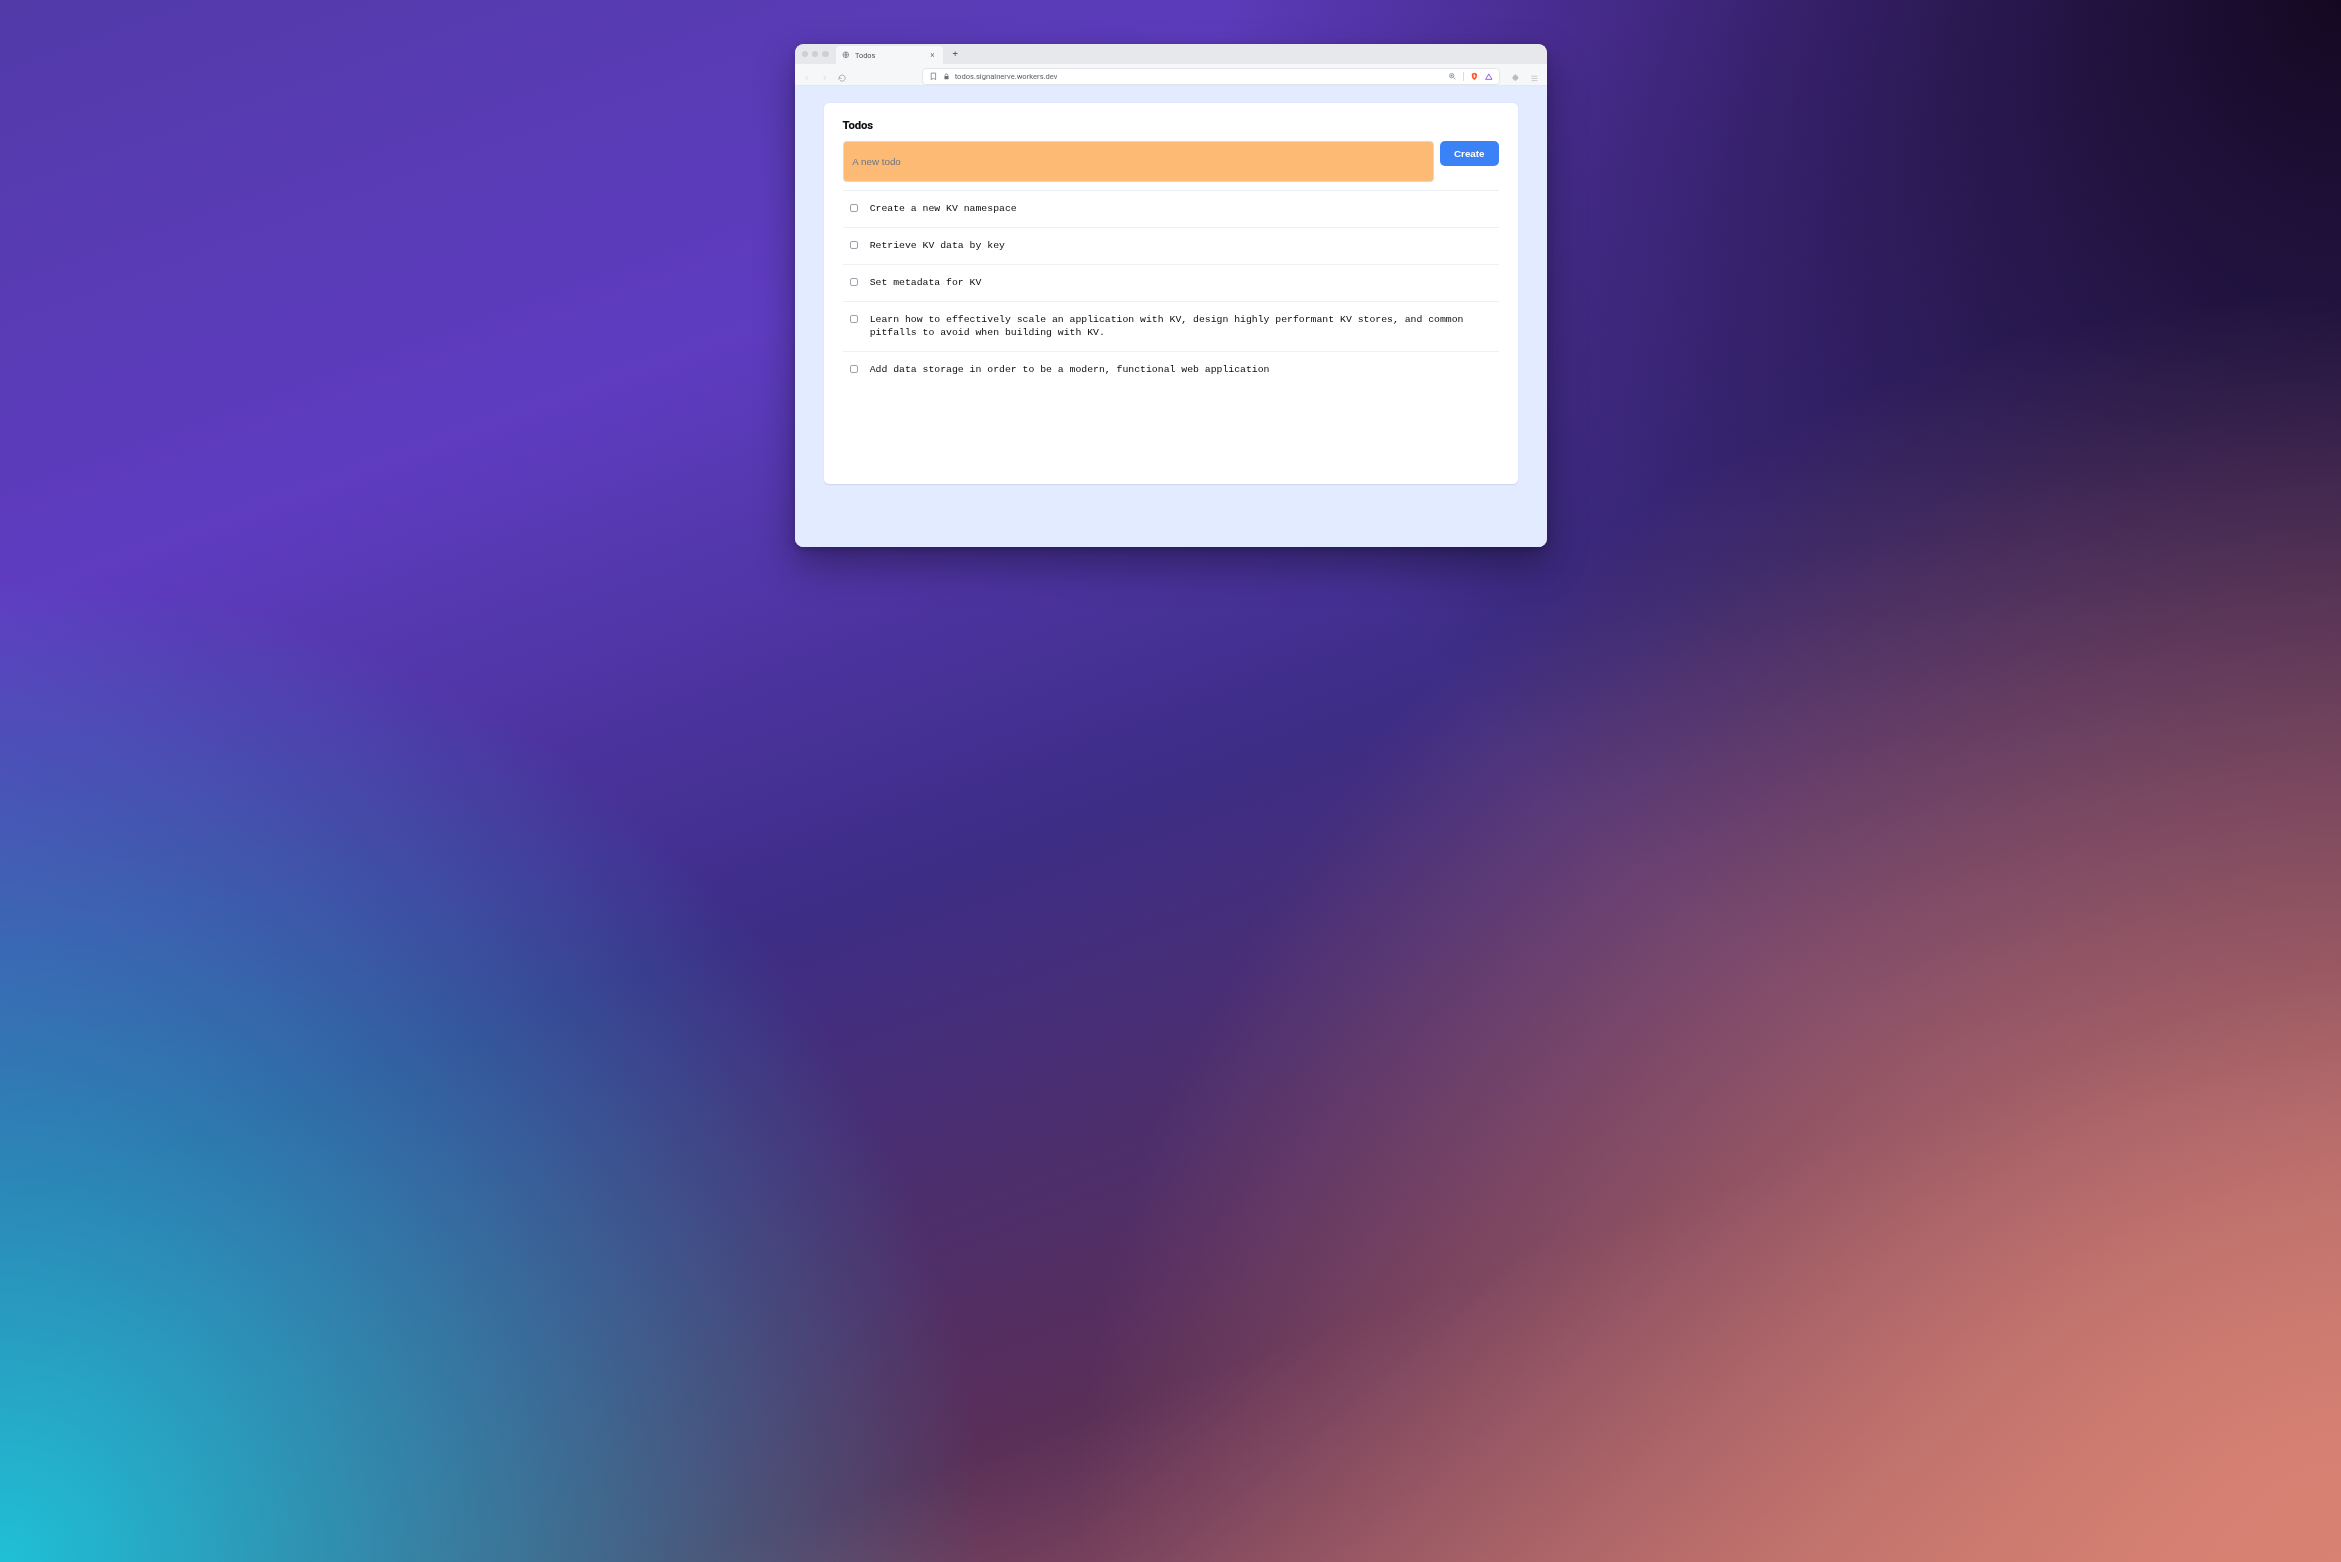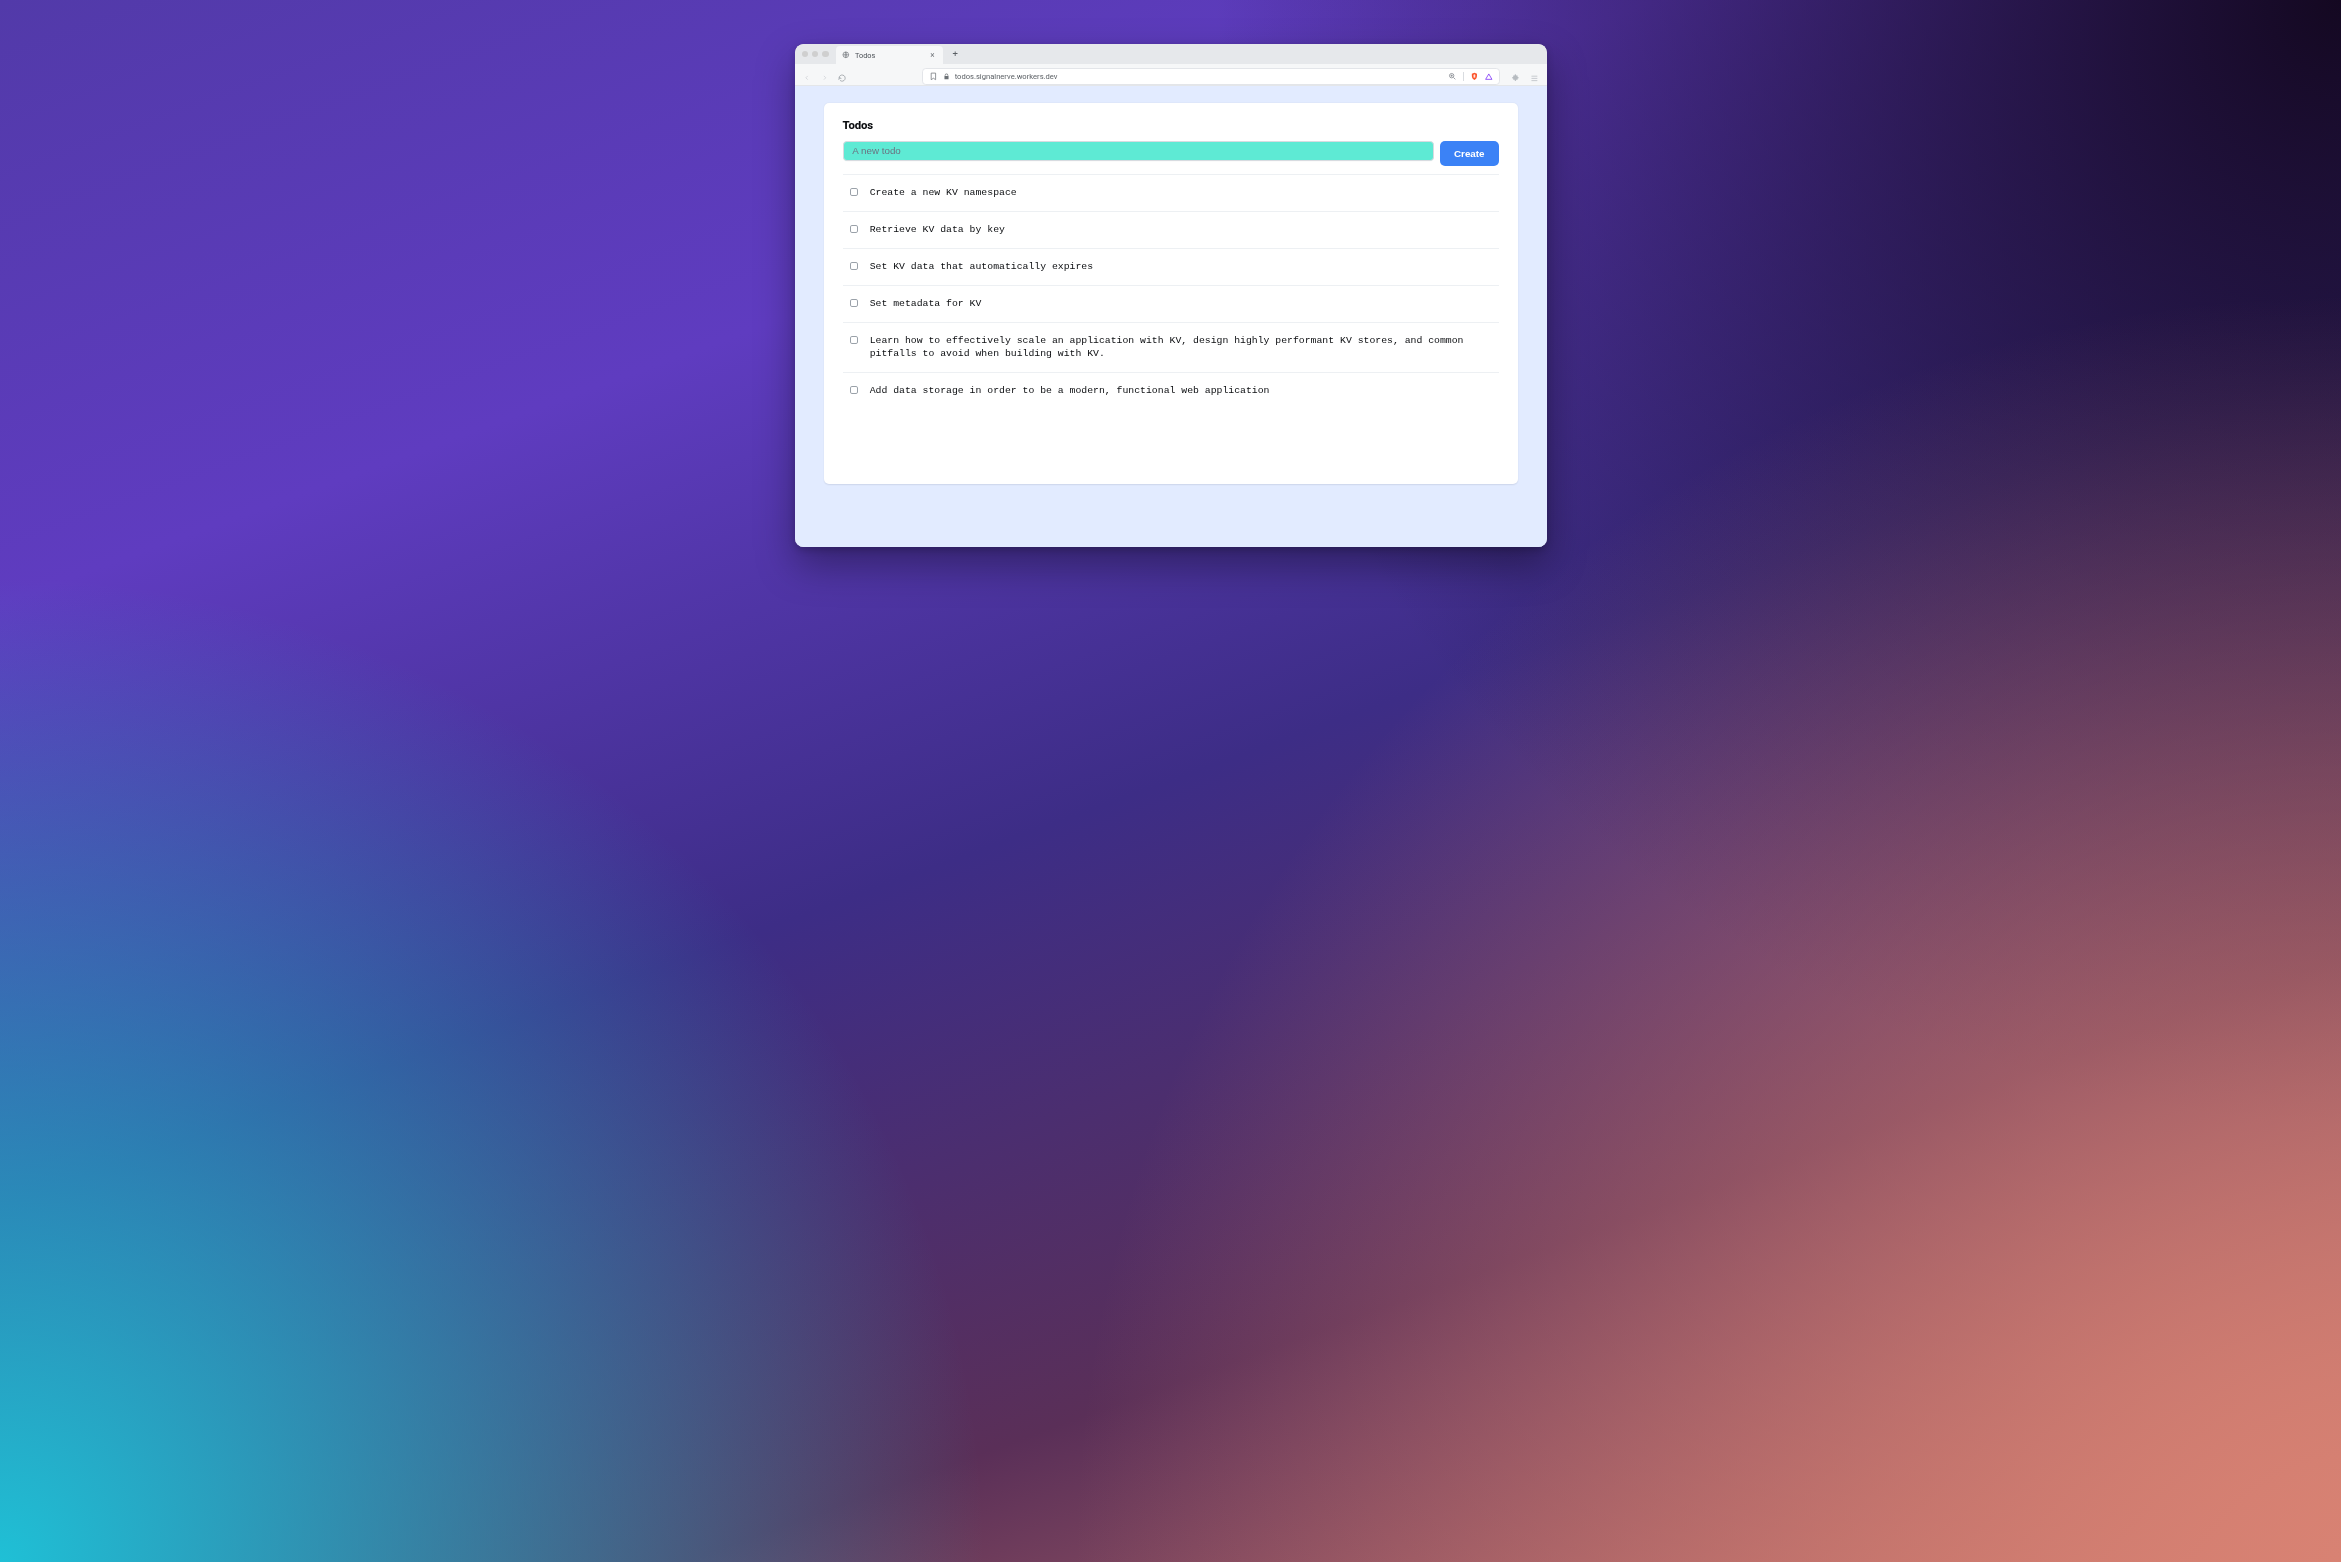--- a/index.html
+++ b/index.html
@@ -150,25 +150,25 @@
   .input-row {
     display: flex;
     gap: 6.3px;
     align-items: stretch;
     margin-bottom: 7.6px;
   }
   .todo-input {
     flex: 1;
     border: 0.6px solid #d7dbe0;
     border-radius: 3.8px;
-    height: 20px;
+    height: 41px;
     padding: 0 8.8px;
     font-size: 9.8px;
     color: #5b6168;
-    background: #5eead4;
+    background: #fdba74;
     box-shadow: 0 0.6px 0.6px rgba(16,24,40,.03);
   }
   .todo-input::placeholder { color: #6b7280; }
   .create-btn {
     background: #3b82f6;
     color: #fff;
     font-weight: 700;
     font-size: 9.8px;
     border: none;
     border-radius: 5px;
@@ -298,24 +298,20 @@
           <li class="todo-item">
             <input type="checkbox" class="todo-check" style="">
             <span class="todo-text">Create a new KV namespace</span>
           </li>
           <li class="todo-item">
             <input type="checkbox" class="todo-check" style="">
             <span class="todo-text">Retrieve KV data by key</span>
           </li>
           <li class="todo-item">
             <input type="checkbox" class="todo-check" style="">
-            <span class="todo-text">Set KV data that automatically expires</span>
-          </li>
-          <li class="todo-item">
-            <input type="checkbox" class="todo-check" style="">
             <span class="todo-text">Set metadata for KV</span>
           </li>
           <li class="todo-item">
             <input type="checkbox" class="todo-check" style="">
             <span class="todo-text">Learn how to effectively scale an application with KV, design highly performant KV stores, and common pitfalls to avoid when building with KV.</span>
           </li>
           <li class="todo-item">
             <input type="checkbox" class="todo-check" style="">
             <span class="todo-text">Add data storage in order to be a modern, functional web application</span>
           </li>

